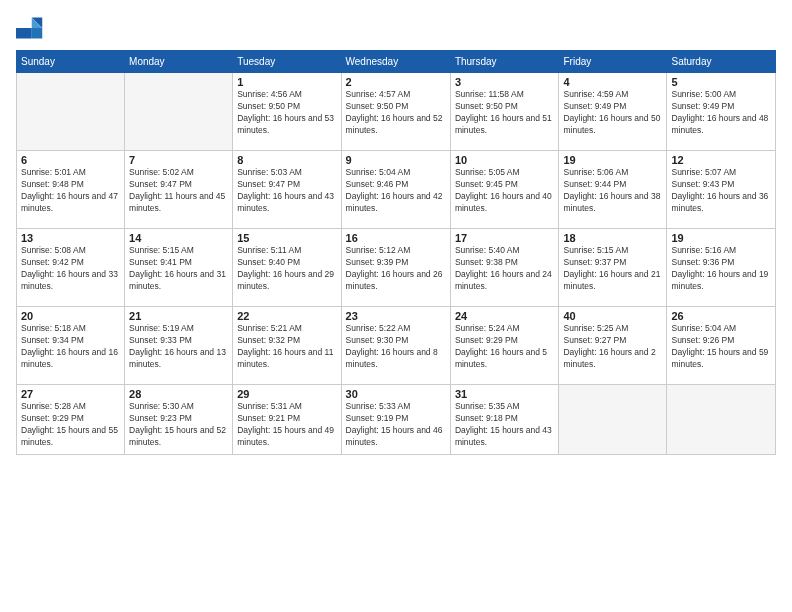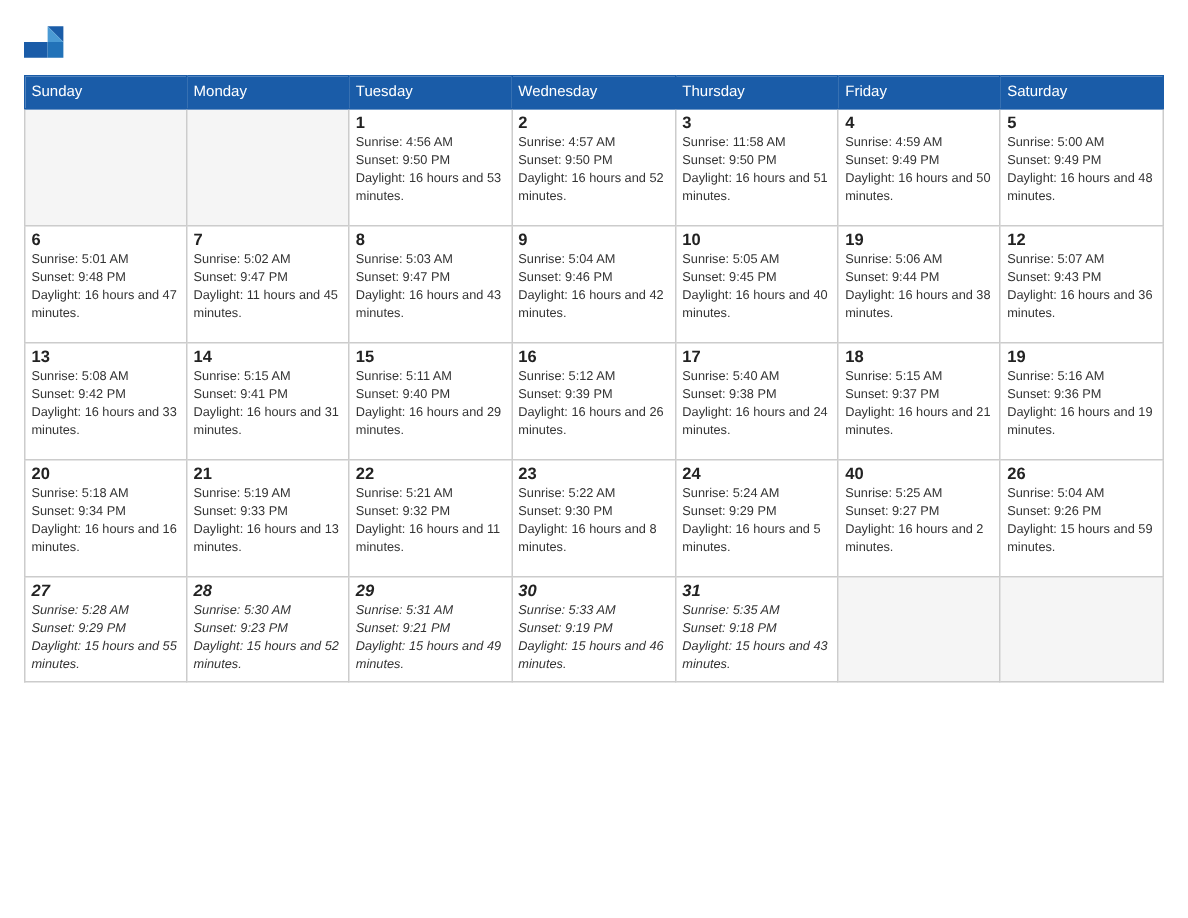--- a/index.html
+++ b/index.html
@@ -74,21 +74,20 @@
       color: #222;
       margin-bottom: 1px;
     }
     .day-info {
       font-size: 8.5px;
       color: #333;
       line-height: 1.4;
     }
     .last-row td {
       height: 70px;
-      font-style: italic;
     }
   </style>
 </head>
 <body>
 
 <div class="page">
   <div class="header">
     <div class="logo">
       <svg class="logo-icon" viewBox="0 0 32 32">
         <rect x="0" y="0" width="32" height="32" fill="white"></rect>

